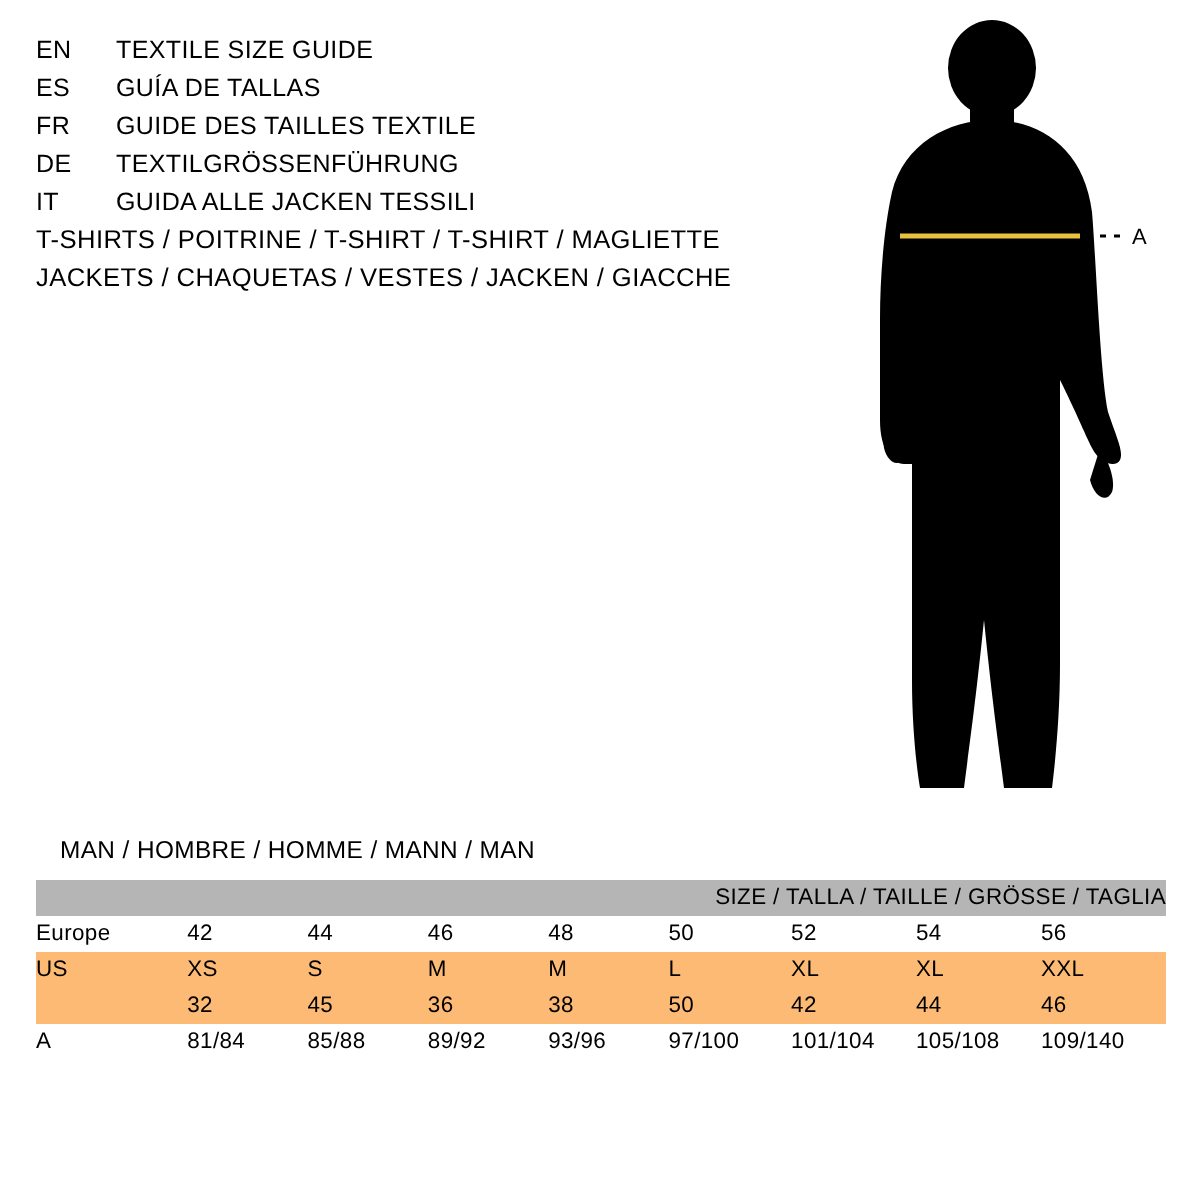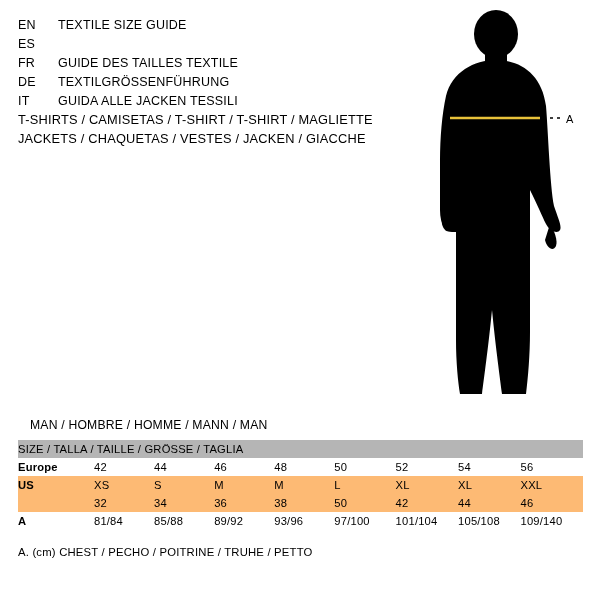--- a/index.html
+++ b/index.html
@@ -101,31 +101,31 @@
   table.size-table td {
     padding: 0;
     height: 18px;
     line-height: 18px;
     letter-spacing: 0.2px;
     vertical-align: middle;
   }
   .row-head td {
     background: #b5b5b5;
     font-size: 11.2px;
+    text-align: right;
   }
   .row-alt td {
     background: #fdba74;
   }
   .row-plain td {
     background: #ffffff;
   }
   td.c-label {
     width: 84px;
     padding-left: 2px;
-    font-weight: bold;
   }
   td.c-val {
     width: 67px;
     text-align: left;
   }
   .head-span {
     padding-left: 2px;
   }
 
   .footnote {
@@ -142,37 +142,38 @@
 
 <div class="page">
 
   <div class="lang-list">
     <div class="lang-row">
       <span class="lang-code">EN</span>
       <span class="lang-text">TEXTILE SIZE GUIDE</span>
     </div>
     <div class="lang-row">
       <span class="lang-code">ES</span>
+      <span class="lang-text">GUÍA DE TALLAS</span>
     </div>
     <div class="lang-row">
       <span class="lang-code">FR</span>
       <span class="lang-text">GUIDE DES TAILLES TEXTILE</span>
     </div>
     <div class="lang-row">
       <span class="lang-code">DE</span>
       <span class="lang-text">TEXTILGRÖSSENFÜHRUNG</span>
     </div>
     <div class="lang-row">
       <span class="lang-code">IT</span>
       <span class="lang-text">GUIDA ALLE JACKEN TESSILI</span>
     </div>
   </div>
 
   <div class="cat-lines">
-    <div class="cat-line">T-SHIRTS / CAMISETAS / T-SHIRT / T-SHIRT / MAGLIETTE</div>
+    <div class="cat-line">T-SHIRTS / POITRINE / T-SHIRT / T-SHIRT / MAGLIETTE</div>
     <div class="cat-line">JACKETS / CHAQUETAS / VESTES / JACKEN / GIACCHE</div>
   </div>
 
   <div class="figure-wrap">
     <svg width="190" height="390" viewBox="0 0 190 390" xmlns="http://www.w3.org/2000/svg">
       <g fill="#000000">
 
         <ellipse cx="96" cy="24" rx="22" ry="24"></ellipse>
 
         <rect x="85" y="42" width="22" height="14"></rect>
@@ -233,21 +234,21 @@
         <td class="c-val">M</td>
         <td class="c-val">M</td>
         <td class="c-val">L</td>
         <td class="c-val">XL</td>
         <td class="c-val">XL</td>
         <td class="c-val">XXL</td>
       </tr>
       <tr class="row-alt">
         <td class="c-label"></td>
         <td class="c-val">32</td>
-        <td class="c-val">34</td>
+        <td class="c-val">45</td>
         <td class="c-val">36</td>
         <td class="c-val">38</td>
         <td class="c-val">50</td>
         <td class="c-val">42</td>
         <td class="c-val">44</td>
         <td class="c-val">46</td>
       </tr>
       <tr class="row-plain">
         <td class="c-label">A</td>
         <td class="c-val">81/84</td>
@@ -255,15 +256,14 @@
         <td class="c-val">89/92</td>
         <td class="c-val">93/96</td>
         <td class="c-val">97/100</td>
         <td class="c-val">101/104</td>
         <td class="c-val">105/108</td>
         <td class="c-val">109/140</td>
       </tr>
     </tbody>
   </table>
 
-  <div class="footnote">A. (cm) CHEST / PECHO / POITRINE / TRUHE / PETTO</div>
 
 </div>
 
 </body></html>

